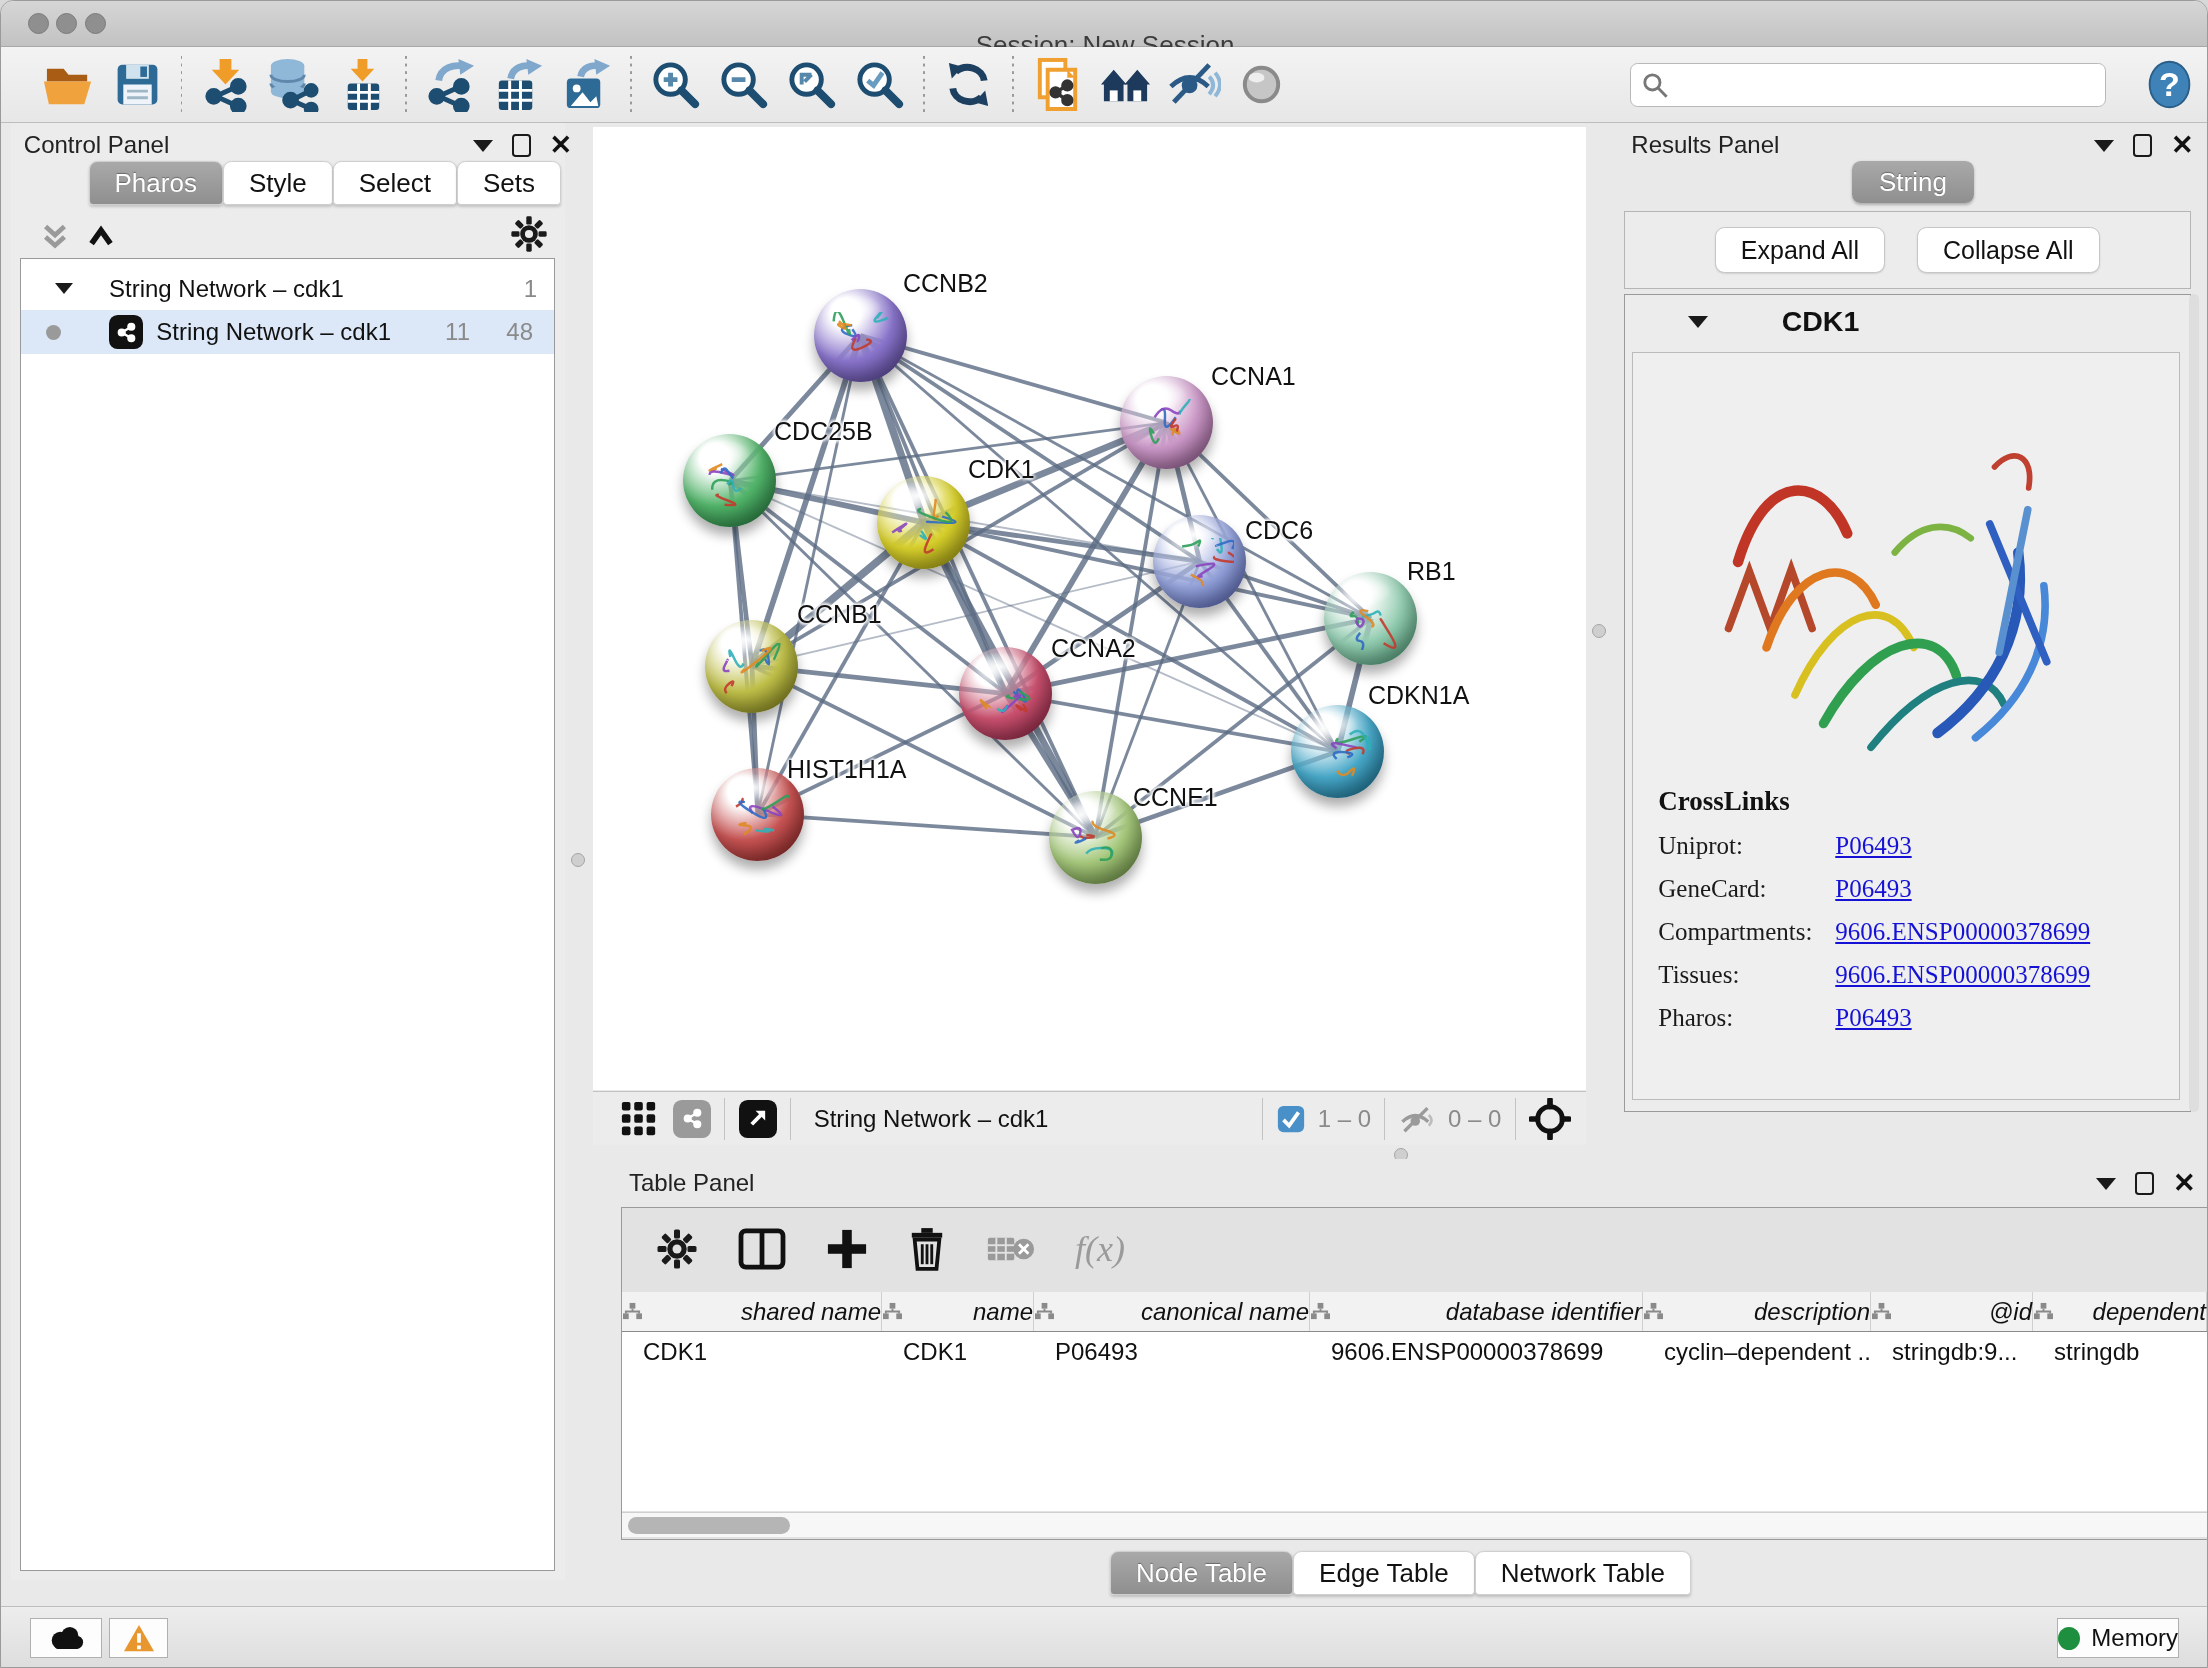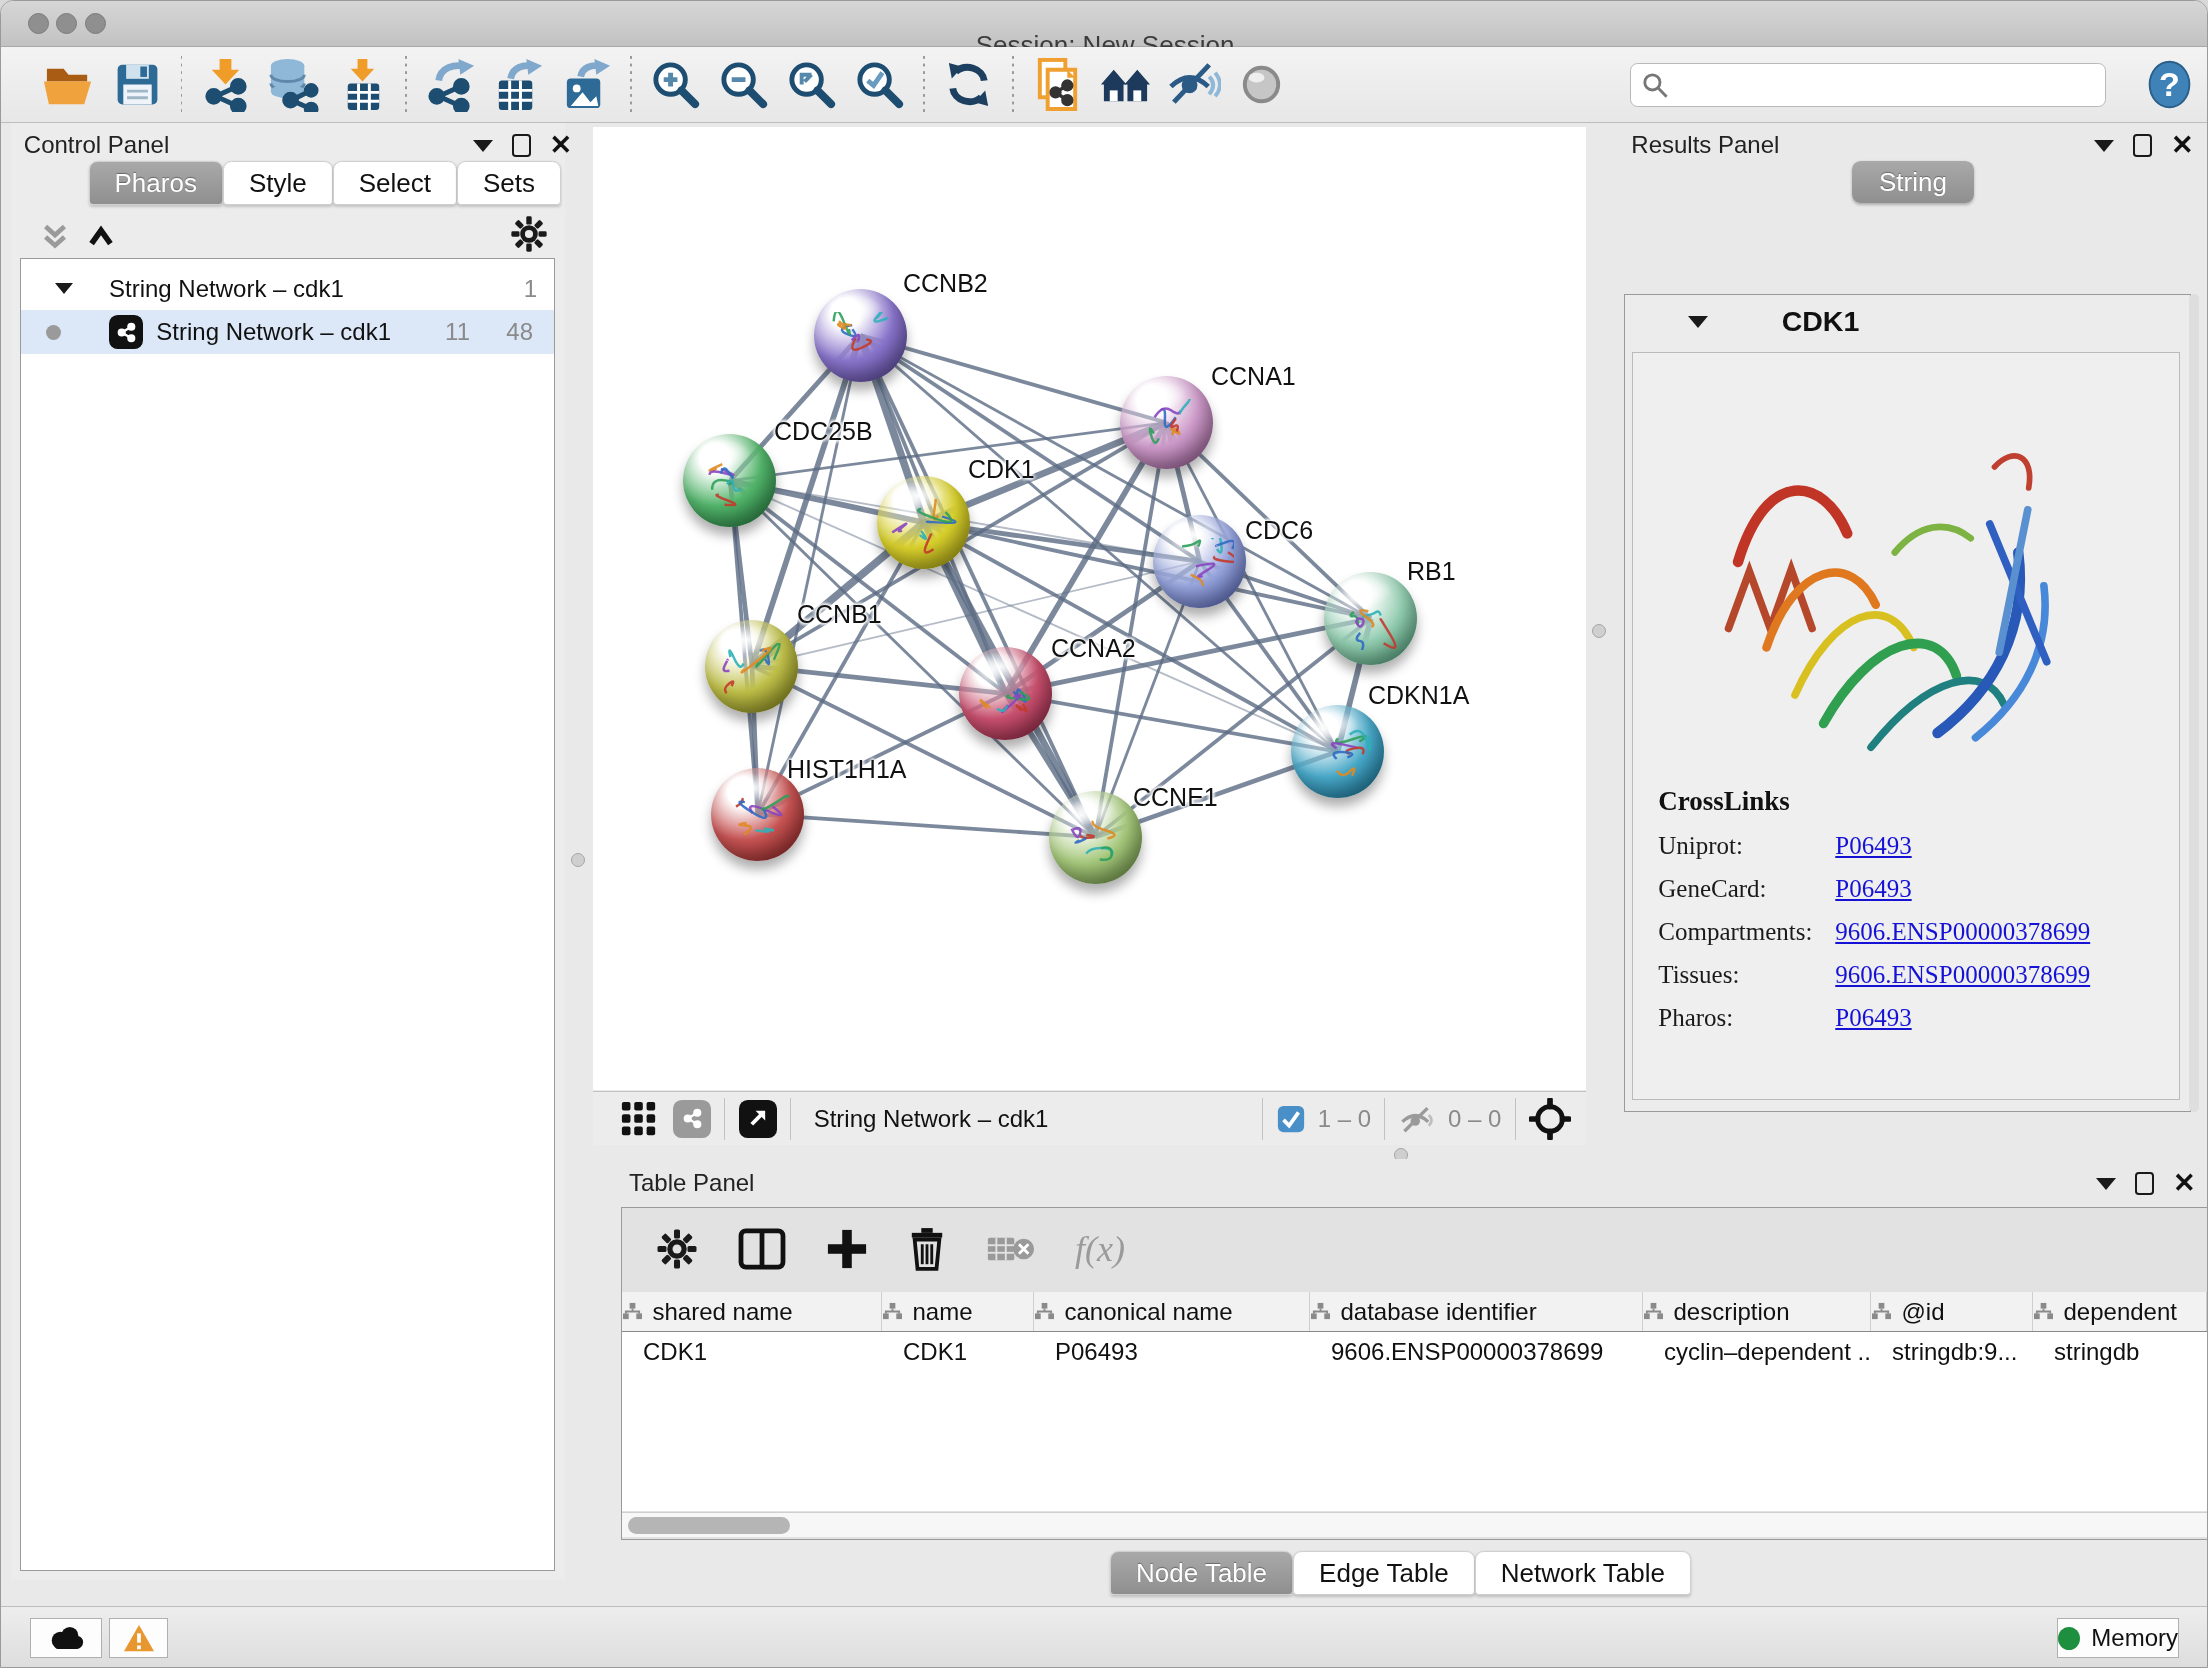--- a/index.html
+++ b/index.html
@@ -116,22 +116,22 @@
   
   .table-panel { position:absolute; left:590px; top:1158px; width:1619px; height:447px; background:#e9e9e9; }
   .tp-title { position:absolute; left:38px; top:9.5px; }
   .tp-hicons { left:1505px; top:13.3px; }
   .tp-box { position:absolute; left:30px; top:48px; width:1588px; height:333px;
             background:#e2e2e2; border:1.9px solid #9a9a9a; }
   .tp-toolbar { height:82px; display:flex; align-items:center; gap:40px; padding-left:34px; }
   .fx { font-family:"Liberation Serif", serif; font-style:italic; font-size:36px; color:#9a9a9a; }
   .grid-table { position:absolute; left:0px; top:84px; width:1585px; height:219px; background:#fff; }
   .gt-head { display:flex; background:#f2f2f2; border-bottom:1.9px solid #8a8a8a; height:40px; }
-  .gt-hcell { display:flex; align-items:center; justify-content:flex-start; gap:9.5px;
-              font-size:24px; color:#111; border-right:1px solid #cfcfcf; }
+  .gt-hcell { display:flex; align-items:center; justify-content:space-between; gap:9.5px;
+              font-size:24px; color:#111; border-right:1px solid #cfcfcf;font-style:italic; }
   .gt-row { display:flex; height:40px; }
   .gt-cell { font-size:24px; color:#111; padding-left:21px; display:flex; align-items:center;
              overflow:hidden; white-space:nowrap; }
   .hscroll { position:absolute; left:0; top:304px; width:1585px; height:25px; background:#f7f7f7; border-top:1px solid #cfcfcf; }
   .hthumb { position:absolute; left:5.7px; top:3.8px; width:162px; height:17px; background:#b5b5b5; border-radius:8.6px; }
   .tp-tabs { position:absolute; left:0; top:392px; width:100%; display:flex; justify-content:center; }
 
   
   .statusbar { position:absolute; left:0; top:1605px; width:2208px; height:63px;
                background:linear-gradient(#ededed,#dddddd); border-top:1px solid #bdbdbd; }
@@ -640,20 +640,24 @@
   </div>
 
   <aside class="results-panel">
     <div class="rp-title panel-head">Results Panel</div>
     <div class="phd-icons rp-hicons">
       <div class="tri-down"></div>
       <div class="sq"></div>
       <div class="xch">✕</div>
     </div>
     <div class="string-tab">String</div>
+    <div class="rp-btnbox">
+      <button class="rp-btn">Expand All</button>
+      <button class="rp-btn">Collapse All</button>
+    </div>
     <div class="gene-box">
       <div class="gene-head">
         <div class="tri-down" style="margin-left:63px"></div>
         <div class="gene-name">CDK1</div>
       </div>
       <div class="gene-inner">
         <svg width="399" height="361" viewBox="0 0 420 380" style="position:absolute; left:67px; top:57px">
           <g fill="none" stroke-linecap="round">
             <path d="M40 160 C70 60 130 70 155 130" stroke="#c03525" stroke-width="11"></path>
             <path d="M30 230 L52 170 L74 230 L96 168 L118 230" stroke="#b5482a" stroke-width="8"></path>

